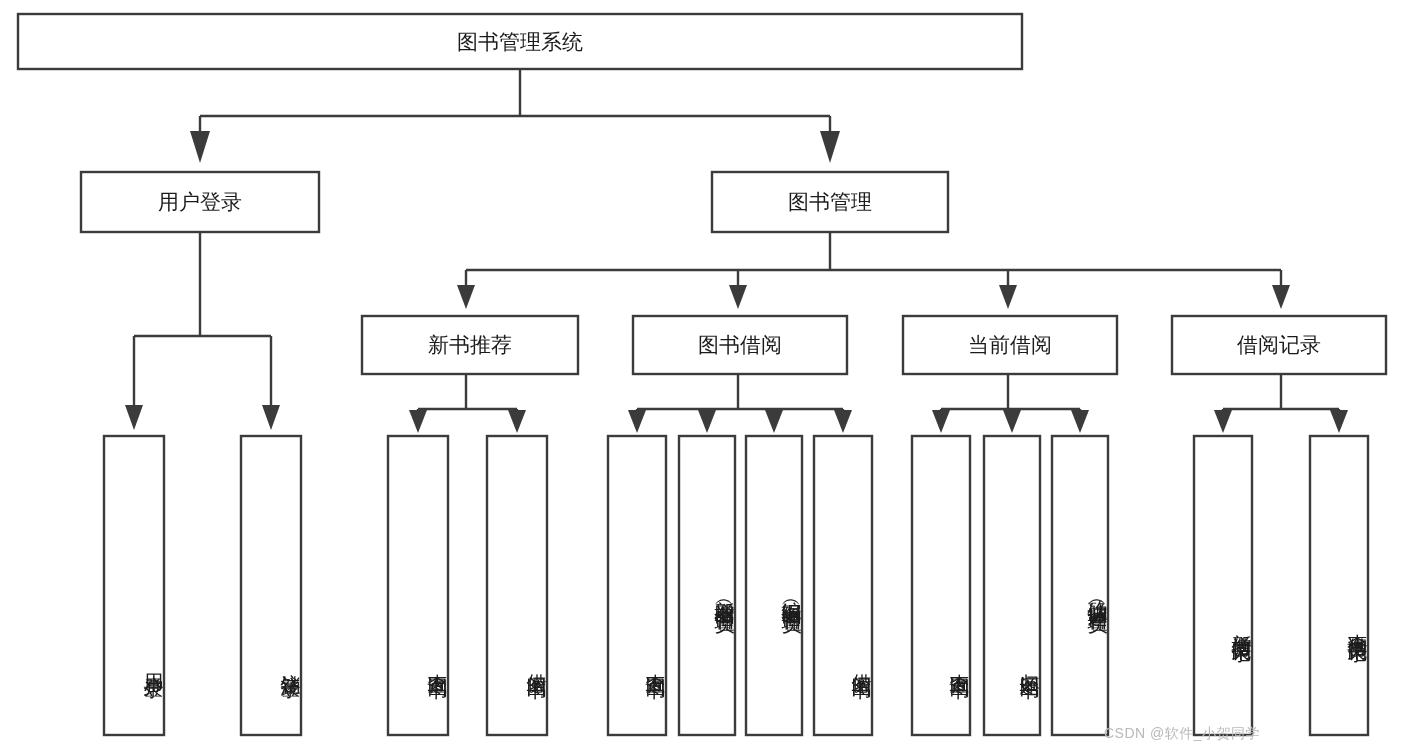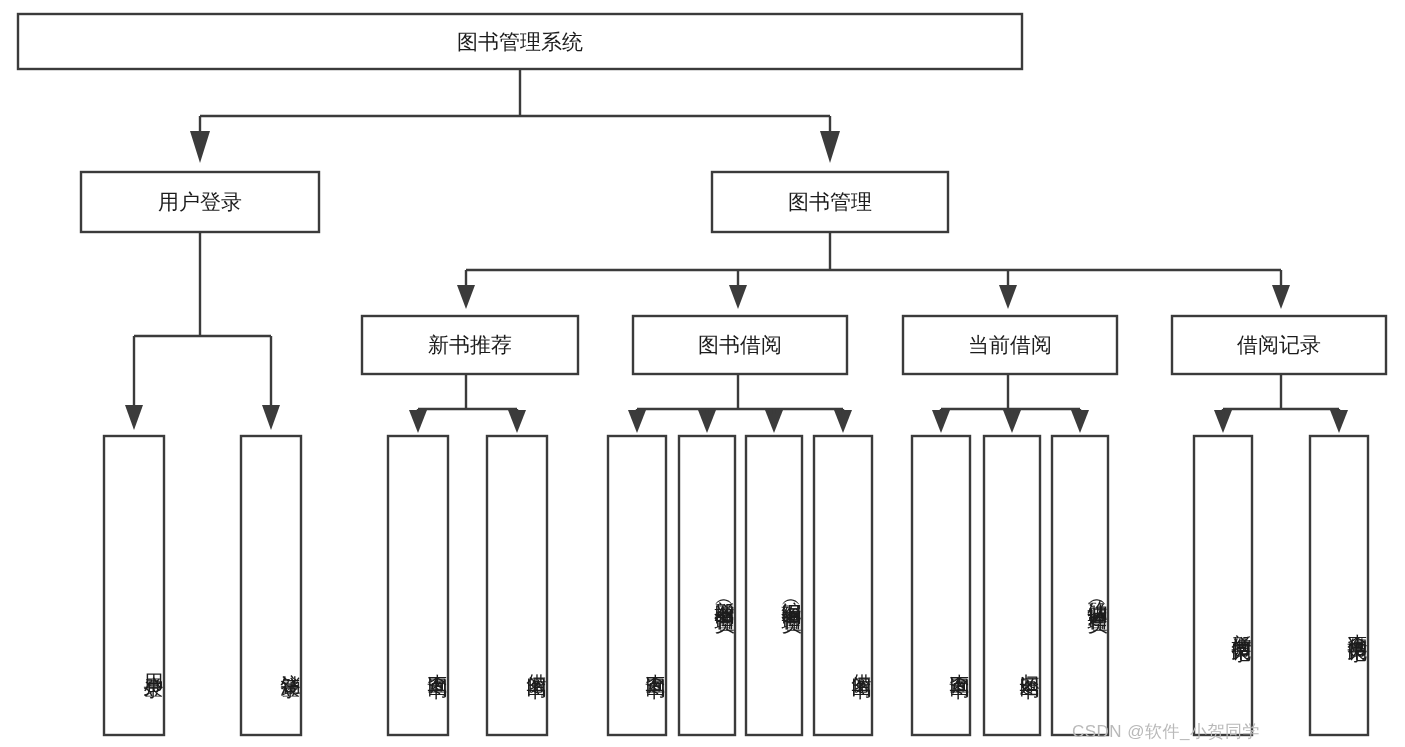--- a/index.html
+++ b/index.html
@@ -62,21 +62,21 @@
     color: #1c1c1c;
     letter-spacing: 2px;
     white-space: nowrap;
     pointer-events: none;
   }
   .watermark {
     position: absolute;
     right: 10px;
     bottom: 4px;
     font-family: "Liberation Sans", "DejaVu Sans", sans-serif;
-    font-size: 17px;
+    font-size: 14px;
     color: #b9b9b9;
     white-space: nowrap;
     letter-spacing: 0.5px;
   }
 </style>
 </head>
 <body>
 
 <div id="diagram-root">
 

